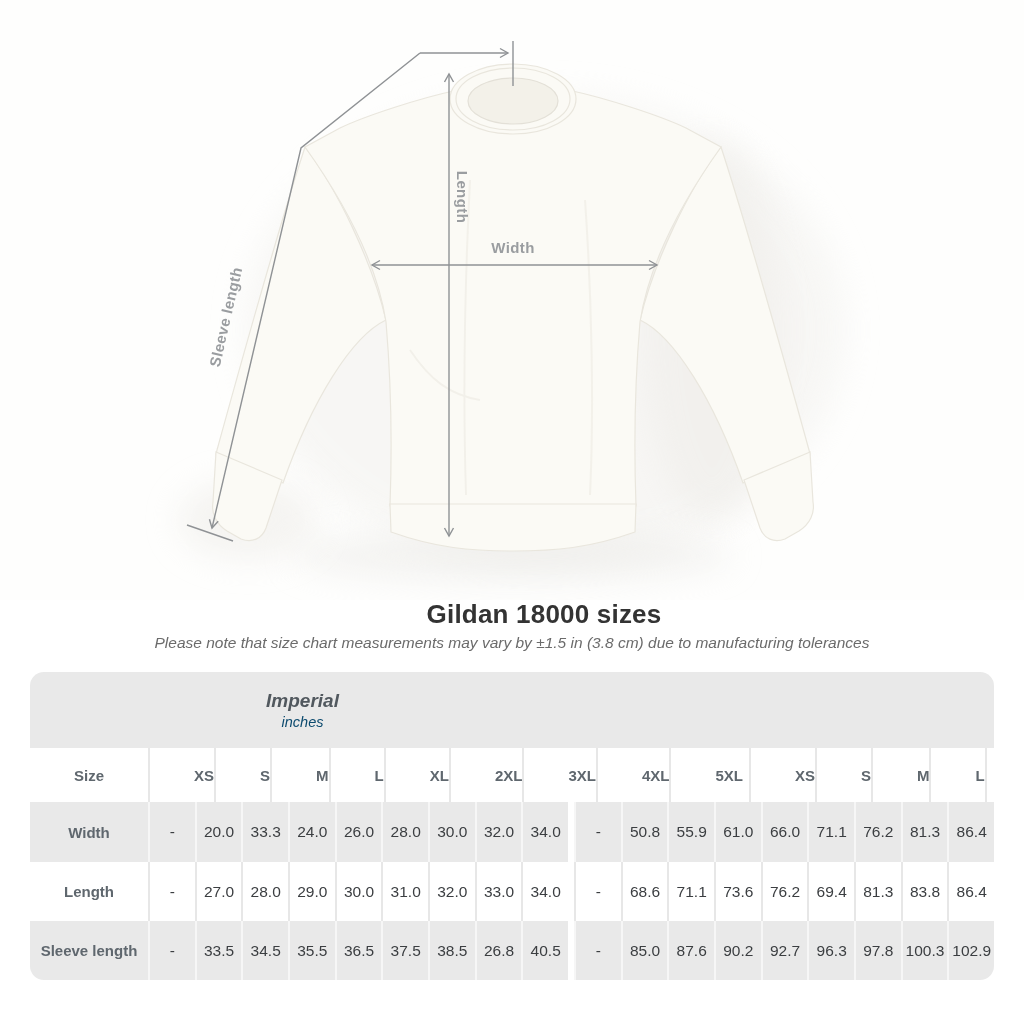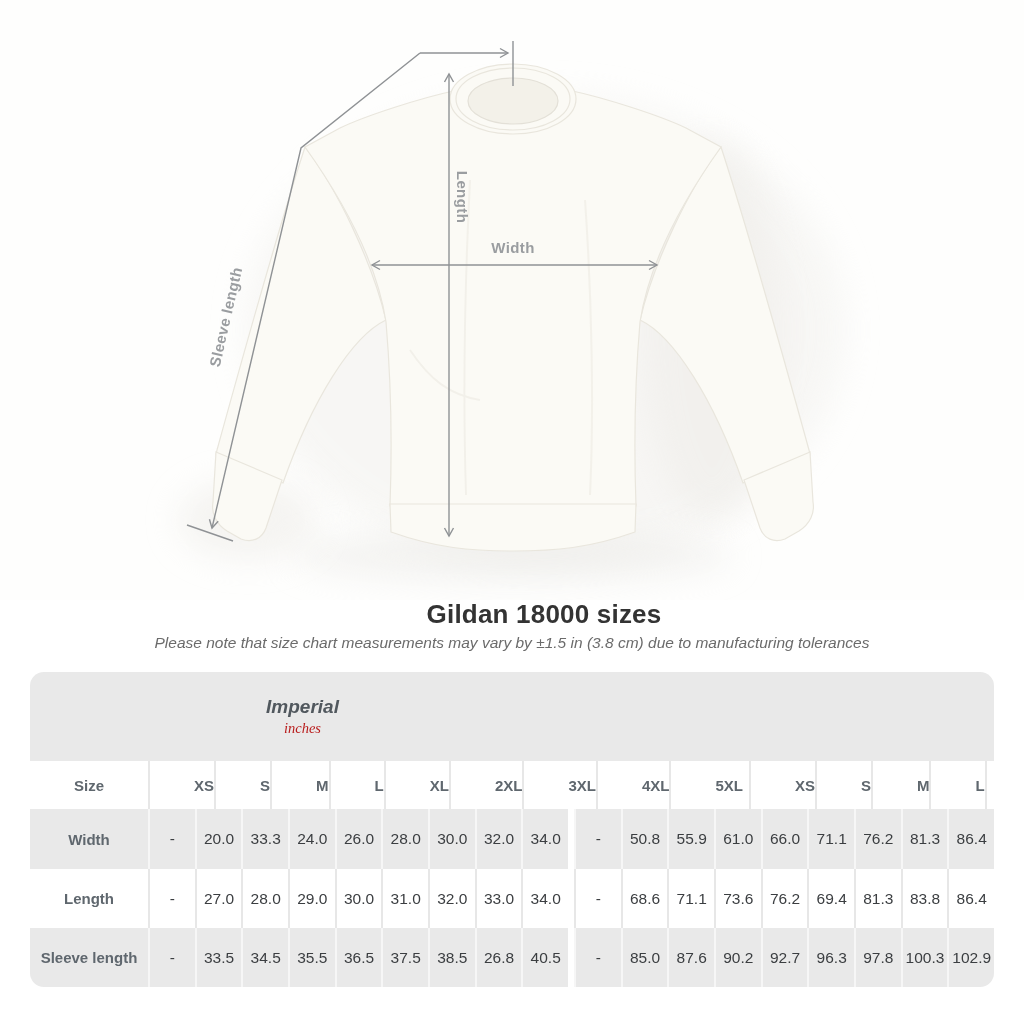--- a/index.html
+++ b/index.html
@@ -7,27 +7,27 @@
         font-family:"Liberation Sans",sans-serif;}
   
   .diagram{position:absolute;top:0;left:0;width:1024px;height:600px;}
   
   .chart-title{position:absolute;top:599px;left:0;width:1024px;text-align:center;
                font-size:26px;font-weight:700;color:#333333;letter-spacing:.2px;padding-left:32px;}
   .chart-subtitle{position:absolute;top:634px;left:0;width:1024px;text-align:center;
                font-size:15.5px;font-style:italic;color:#6b6b6b;}
   
   .size-table{position:absolute;top:672px;left:30px;width:964px;}
-  .band{display:grid;grid-template-columns:545px 6px 1fr;height:89px;
+  .band{display:grid;grid-template-columns:545px 6px 1fr;height:76px;
         background:#e9e9e9;border-radius:14px 14px 0 0;gap:18px;}
   .band-half{display:flex;flex-direction:column;align-items:center;justify-content:center;gap:2px;}
   .band-title{font-size:19px;font-weight:700;font-style:italic;color:#51585e;}
-  .band-sub{font-size:14.5px;font-style:italic;color:#b91c1c;font-family:Liberation Serif, serif;}
+  .band-sub{font-size:14.5px;font-style:italic;color:#0c4a6e;}
   .row{display:grid;grid-template-columns:118px repeat(9,1fr) 6px repeat(9,1fr);}
-  .row-header{height:48px;}
+  .row-header{height:54px;}
   .row-data{height:60px;}
   .row-data2{height:59px;}
   .row-white{background:#ffffff;}
   .row-gray{background:#e9e9e9;}
   .row:last-child{border-radius:0 0 14px 14px;overflow:hidden;}
   .cell{display:flex;align-items:center;justify-content:center;}
   .label-cell{font-size:15px;font-weight:700;color:#5f676e;}
   .head-cell{font-size:15px;font-weight:700;color:#5f676e;padding-left:44px;}
   .val-cell{font-size:15.5px;color:#3b3e41;}
   .row-white .head-cell,.row-white .val-cell{border-left:2px solid #e7e7e7;}

